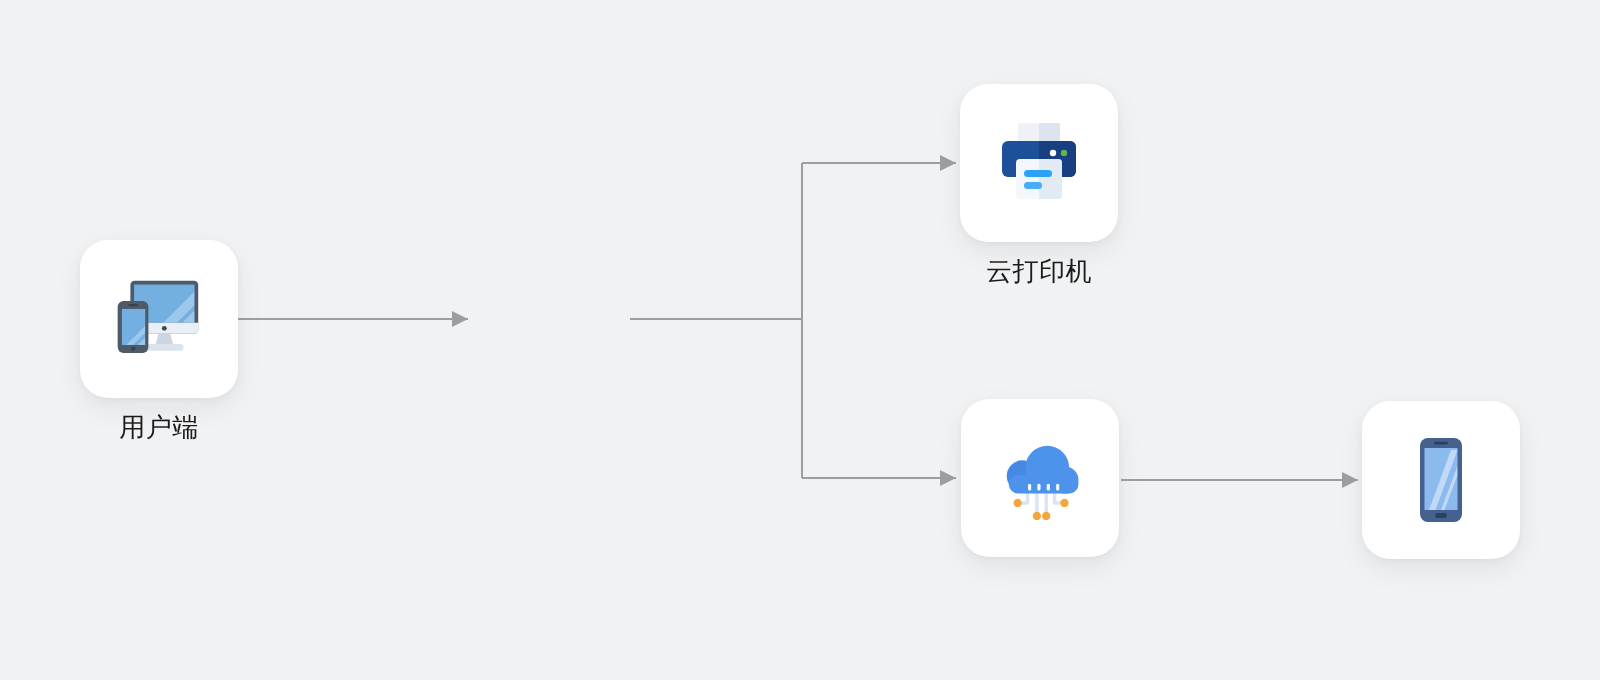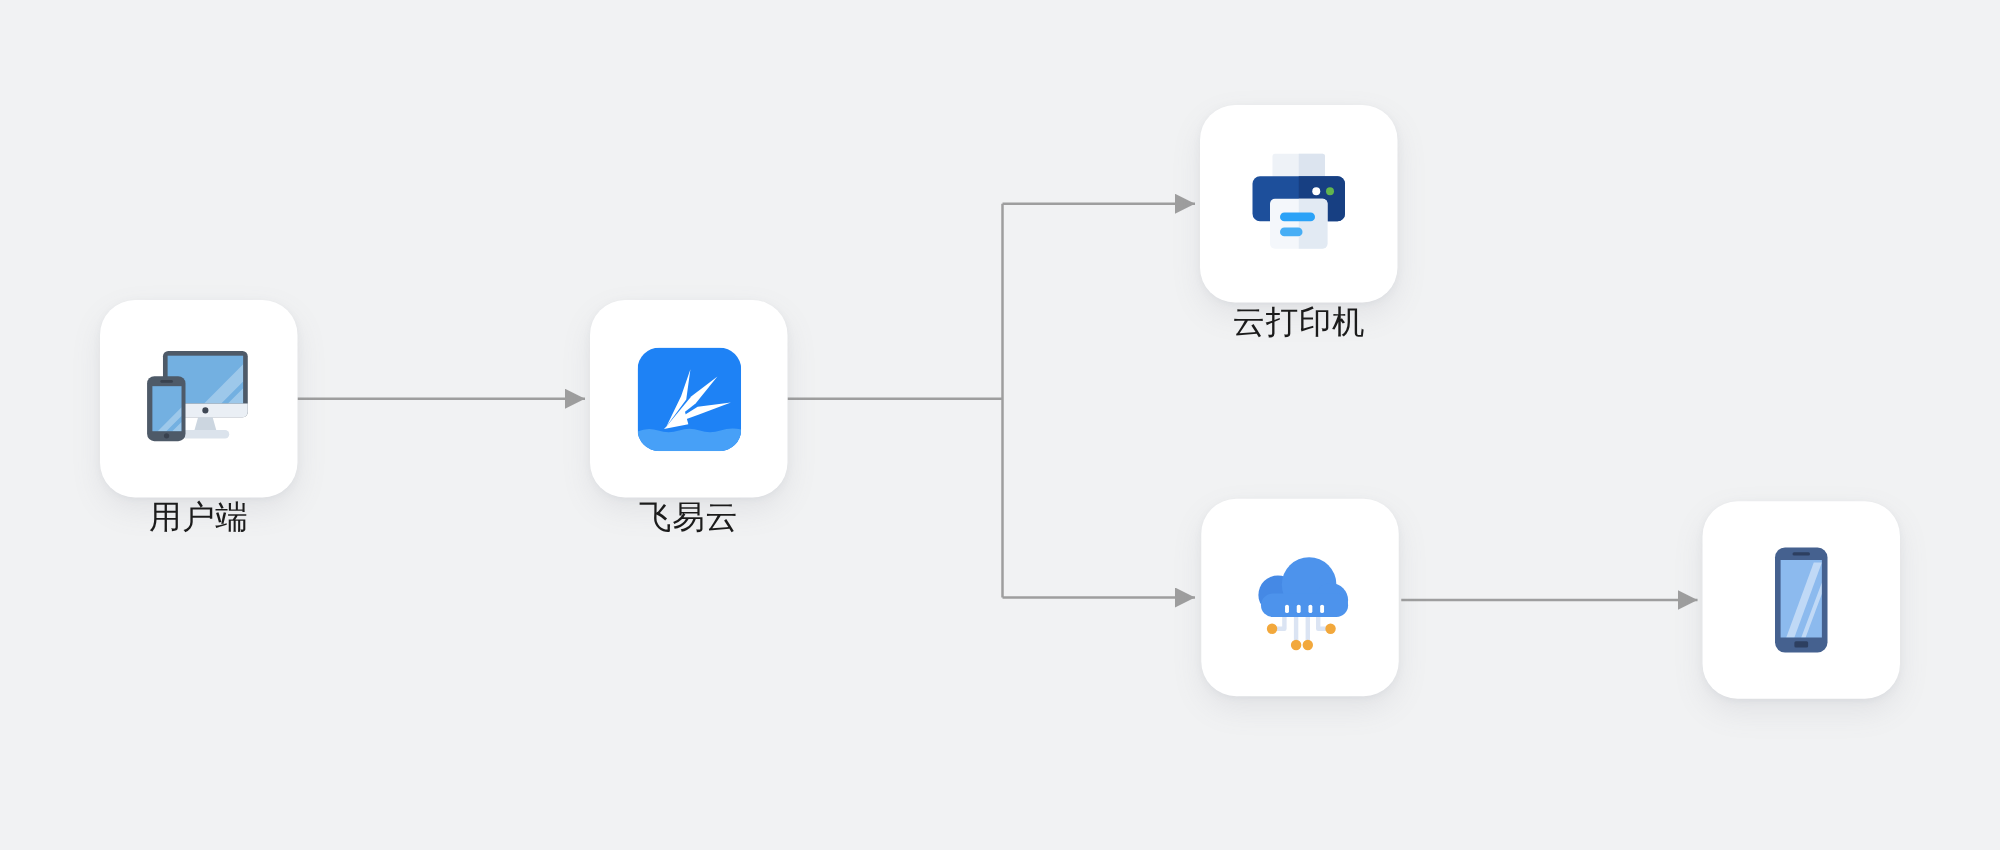--- a/index.html
+++ b/index.html
@@ -36,20 +36,21 @@
     width: 158px;
     height: 158px;
     background: #ffffff;
     border-radius: 28px;
     box-shadow: 0 10px 24px rgba(120,126,136,0.12), 0 2px 6px rgba(120,126,136,0.08);
     display: flex;
     align-items: center;
     justify-content: center;
   }
   .label {
+    margin-top: 14px;
     font-size: 26px;
     line-height: 1.2;
     color: #1b1b1b;
     letter-spacing: 0.5px;
     white-space: nowrap;
     text-align: center;
   }
   
   .node-user     { left: -21px;  top: 240px; }
   .node-feiyiyun { left: 371px;  top: 240px; }
@@ -106,42 +107,20 @@
           <polygon points="19,74.5 37,56.5 37,63 25.5,74.5"></polygon>
           <polygon points="30,74.5 37,67.5 37,74.5"></polygon>
         </g>
         <rect x="21" y="35.8" width="9.5" height="2.2" rx="1.1" fill="#39424f"></rect>
         <circle cx="25.7" cy="78" r="2" fill="#39424f"></circle>
       </svg>
     </div>
     <div class="label">用户端</div>
   </div>
 
-  <div class="node node-feiyiyun">
-    <div class="card">
-      <svg width="83" height="83" viewBox="0 0 100 100">
-        <defs>
-          <clipPath id="fy-clip">
-              <rect x="0" y="0" width="100" height="100" rx="21"></rect>
-            </clipPath>
-        </defs>
-        <g clip-path="url(#fy-clip)">
-          <rect width="100" height="100" fill="#1e82f5"></rect>
-          <path d="M0,81 Q10,76.5 20,80 T40,80 T60,80 T80,80 T100,79 V100 H0 Z" fill="#47a0f7"></path>
-          <g fill="#ffffff">
-            <path d="M28,76 L42,47 L51,21 L47,50 Z"></path>
-            <path d="M28,76 L52,47 L77,28 L56,54 Z"></path>
-            <path d="M28,76 L58,57 L90,53 L58,65 Z"></path>
-            <path d="M25.5,78.5 L45,59 L49,74 Z"></path>
-          </g>
-        </g>
-      </svg>
-    </div>
-    <div class="label">飞易云</div>
-  </div>
 
   <div class="node node-printer">
     <div class="card">
       <svg width="100" height="100" viewBox="0 0 100 100">
 
         <rect x="29" y="10" width="42" height="30" rx="2" fill="#eef2f7"></rect>
         <path d="M50,10 h19 a2,2 0 0 1 2,2 v28 h-21 z" fill="#dce4ef"></path>
 
         <rect x="13" y="28" width="74" height="36" rx="6" fill="#1d4f9b"></rect>
         <path d="M50,28 h31 a6,6 0 0 1 6,6 v24 a6,6 0 0 1 -6,6 h-31 z" fill="#173f82"></path>

